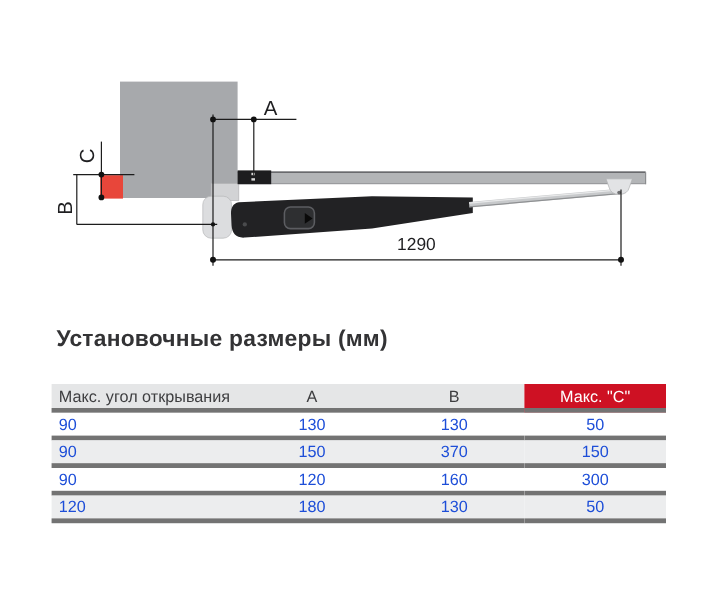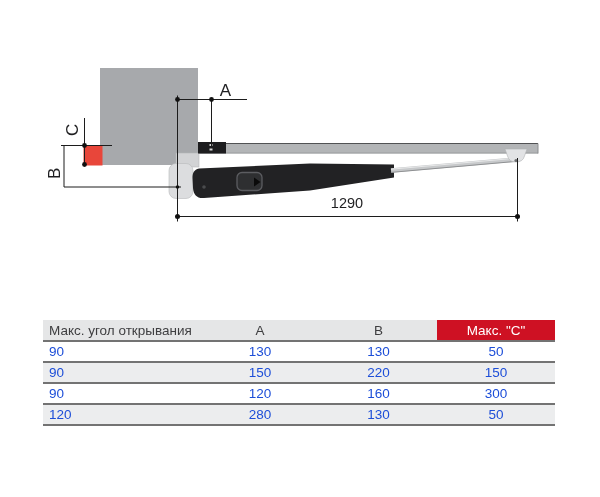--- a/index.html
+++ b/index.html
@@ -14,21 +14,21 @@
     font-size:19px; font-weight:700; color:#333335; letter-spacing:0.2px;
     white-space:nowrap;
   }
   table.dims {
     position:absolute; left:43px; top:320px; width:512px;
     border-collapse:separate; border-spacing:0;
     font-size:13.5px; table-layout:fixed;
   }
   table.dims th, table.dims td {
     padding:0 0 0 0; font-weight:400; vertical-align:middle;
-    border-bottom:2px solid #737373; overflow:hidden; white-space:nowrap;
+    border-bottom:4px solid #737373; overflow:hidden; white-space:nowrap;
   }
   table.dims th { height:20px; background:#e5e6e7; color:#3e3e40; }
   table.dims td { height:19px; color:#1d4ed8; }
   table.dims .c1 { text-align:left; padding-left:6px; }
   table.dims .num { text-align:center; }
   table.dims th.red { background:#ce1123; color:#ffffff; }
   table.dims tbody tr:nth-child(even) td { background:#ecedee; }
   table.dims tbody tr:nth-child(odd) td { background:#ffffff; }
 </style>
 </head>
@@ -105,20 +105,21 @@
       <circle cx="177.5" cy="216.5" r="2.5"></circle>
       <circle cx="517.5" cy="216.5" r="2.5"></circle>
     </g>
 
     <text x="225.5" y="96" font-size="17" text-anchor="middle">A</text>
     <text transform="translate(78,136) rotate(-90)" font-size="17" text-anchor="start">C</text>
     <text transform="translate(60,179) rotate(-90)" font-size="17" text-anchor="start">B</text>
     <text x="347" y="208" font-size="14.5" text-anchor="middle">1290</text>
   </svg>
 
+  <h2 class="section-title">Установочные размеры (мм)</h2>
 
   <table class="dims">
     <colgroup>
       <col style="width:157px">
         <col style="width:120px">
       <col style="width:117px">
         <col style="width:118px">
     </colgroup>
     <thead>
       <tr>
@@ -131,31 +132,31 @@
     <tbody>
       <tr>
         <td class="c1">90</td>
         <td class="num">130</td>
         <td class="num">130</td>
         <td class="num">50</td>
       </tr>
       <tr>
         <td class="c1">90</td>
         <td class="num">150</td>
-        <td class="num">220</td>
+        <td class="num">370</td>
         <td class="num">150</td>
       </tr>
       <tr>
         <td class="c1">90</td>
         <td class="num">120</td>
         <td class="num">160</td>
         <td class="num">300</td>
       </tr>
       <tr>
         <td class="c1">120</td>
-        <td class="num">280</td>
+        <td class="num">180</td>
         <td class="num">130</td>
         <td class="num">50</td>
       </tr>
     </tbody>
   </table>
 
 </div>
 
 </body></html>

